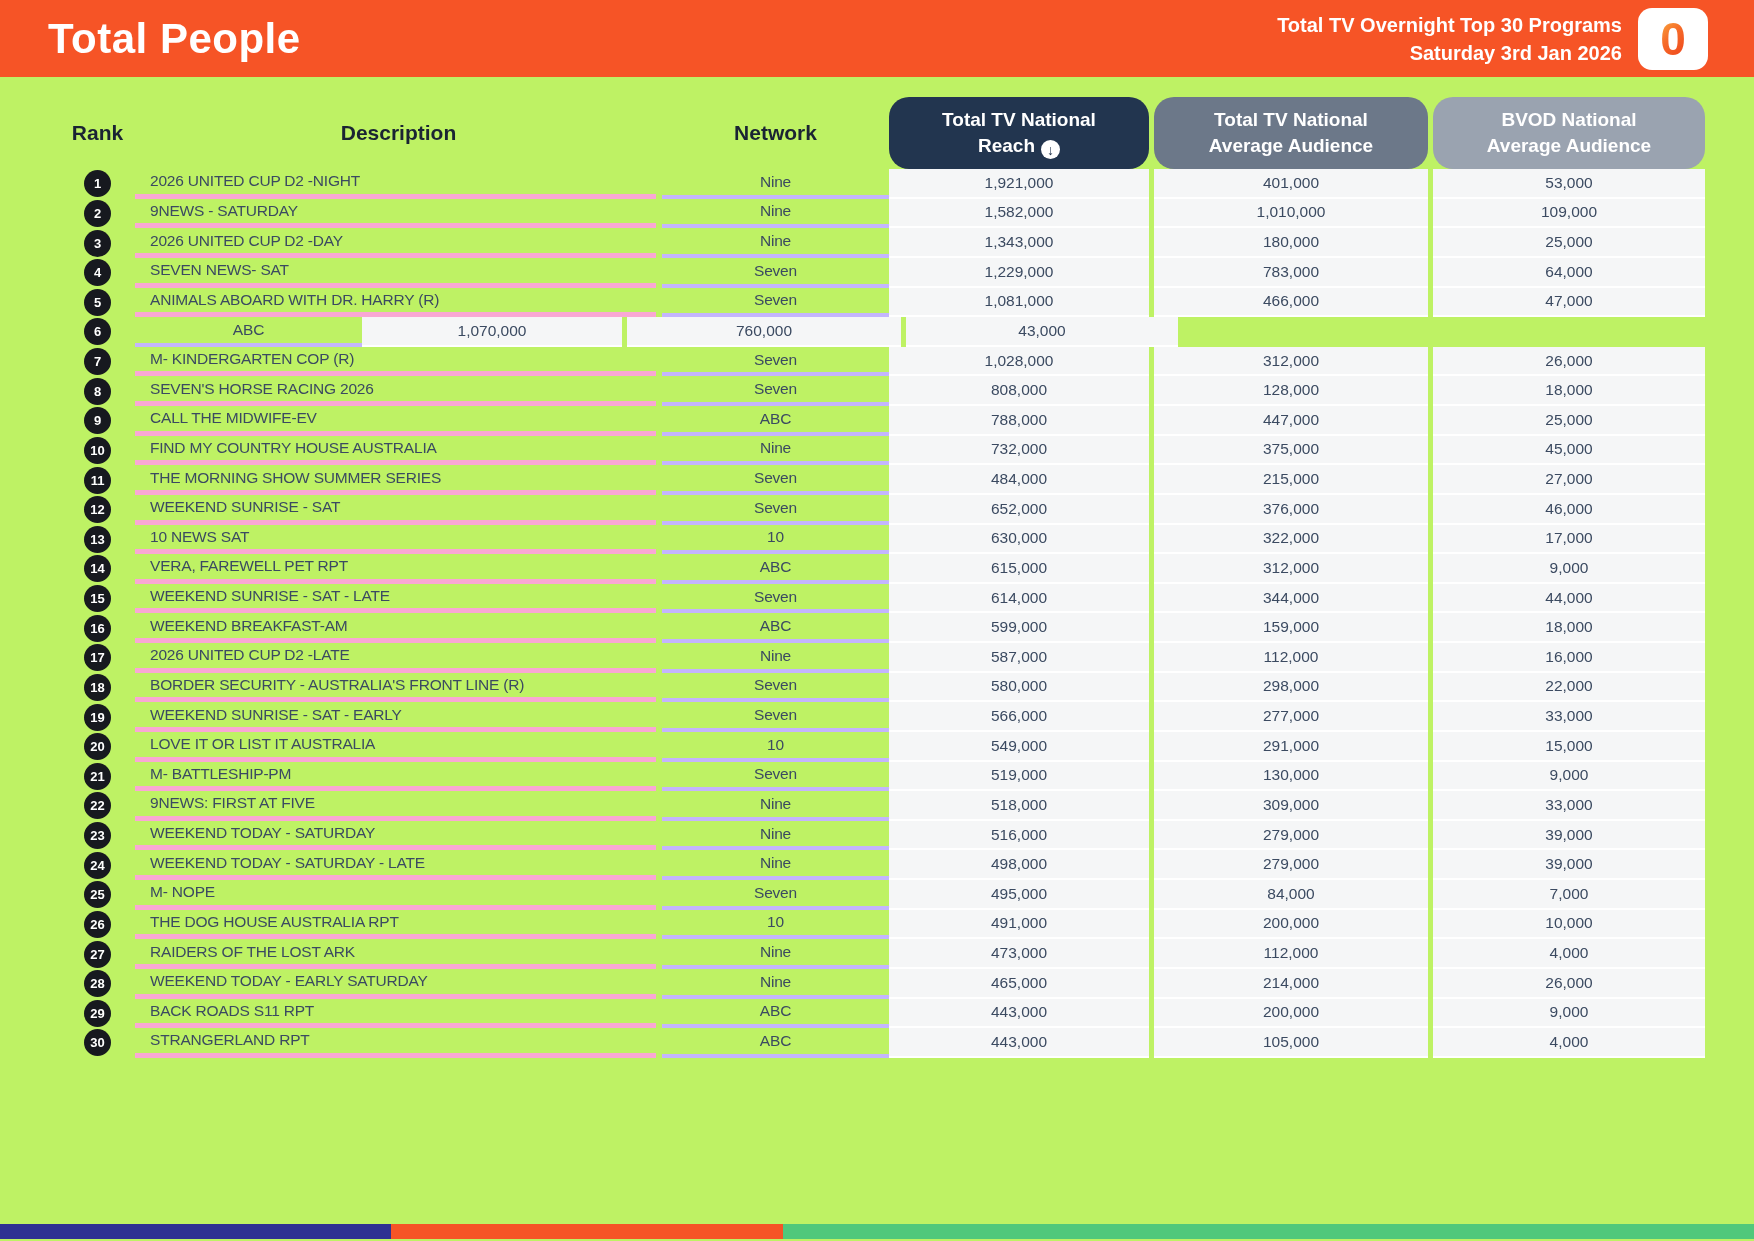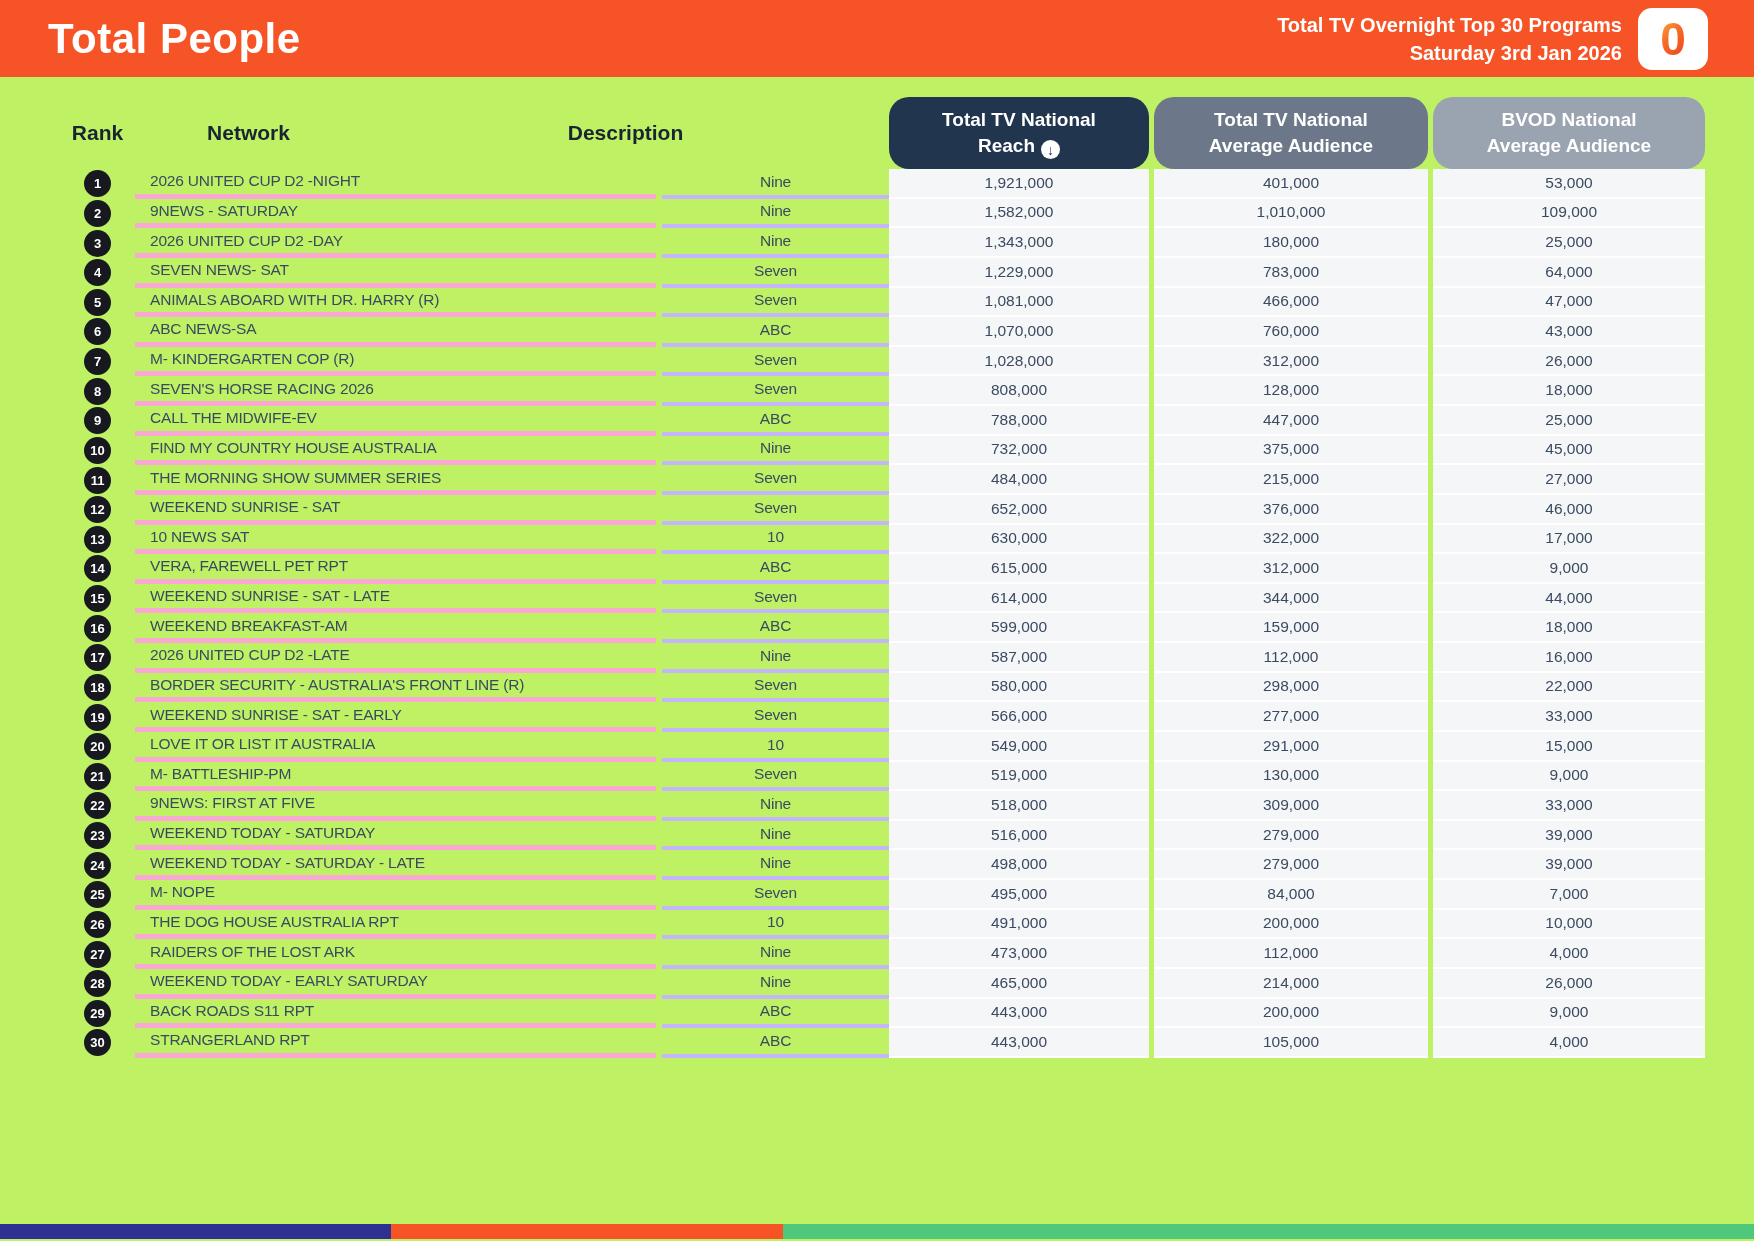--- a/index.html
+++ b/index.html
@@ -134,22 +134,22 @@
     </div>
     <div class="logo-box">
       <span class="logo-zero">0</span>
     </div>
   </header>
 
   <main class="table-wrap">
 
     <div class="thead">
       <div class="th-plain th-rank">Rank</div>
+      <div class="th-plain th-desc">Description</div>
       <div class="th-plain th-net">Network</div>
-      <div class="th-plain th-desc">Description</div>
       <div class="th-box th-m1">
         <span>Total TV National</span>
         <span>
           <span>Reach</span><span class="sort-circle">↓</span>
         </span>
       </div>
       <div class="th-box th-m2">
         <span>Total TV National</span>
         <span>Average Audience</span>
       </div>
@@ -262,23 +262,20 @@
         </div>
         <div class="cell metric c-m3">
           <span>47,000</span>
         </div>
       </div>
 
       <div class="row">
         <div class="cell c-rank">
           <span class="rank-badge">6</span>
         </div>
-        <div class="cell c-desc">
-          <span>ABC NEWS-SA</span>
-        </div>
         <div class="cell c-net">
           <span>ABC</span>
         </div>
         <div class="cell metric c-m1">
           <span>1,070,000</span>
         </div>
         <div class="cell metric c-m2">
           <span>760,000</span>
         </div>
         <div class="cell metric c-m3">

